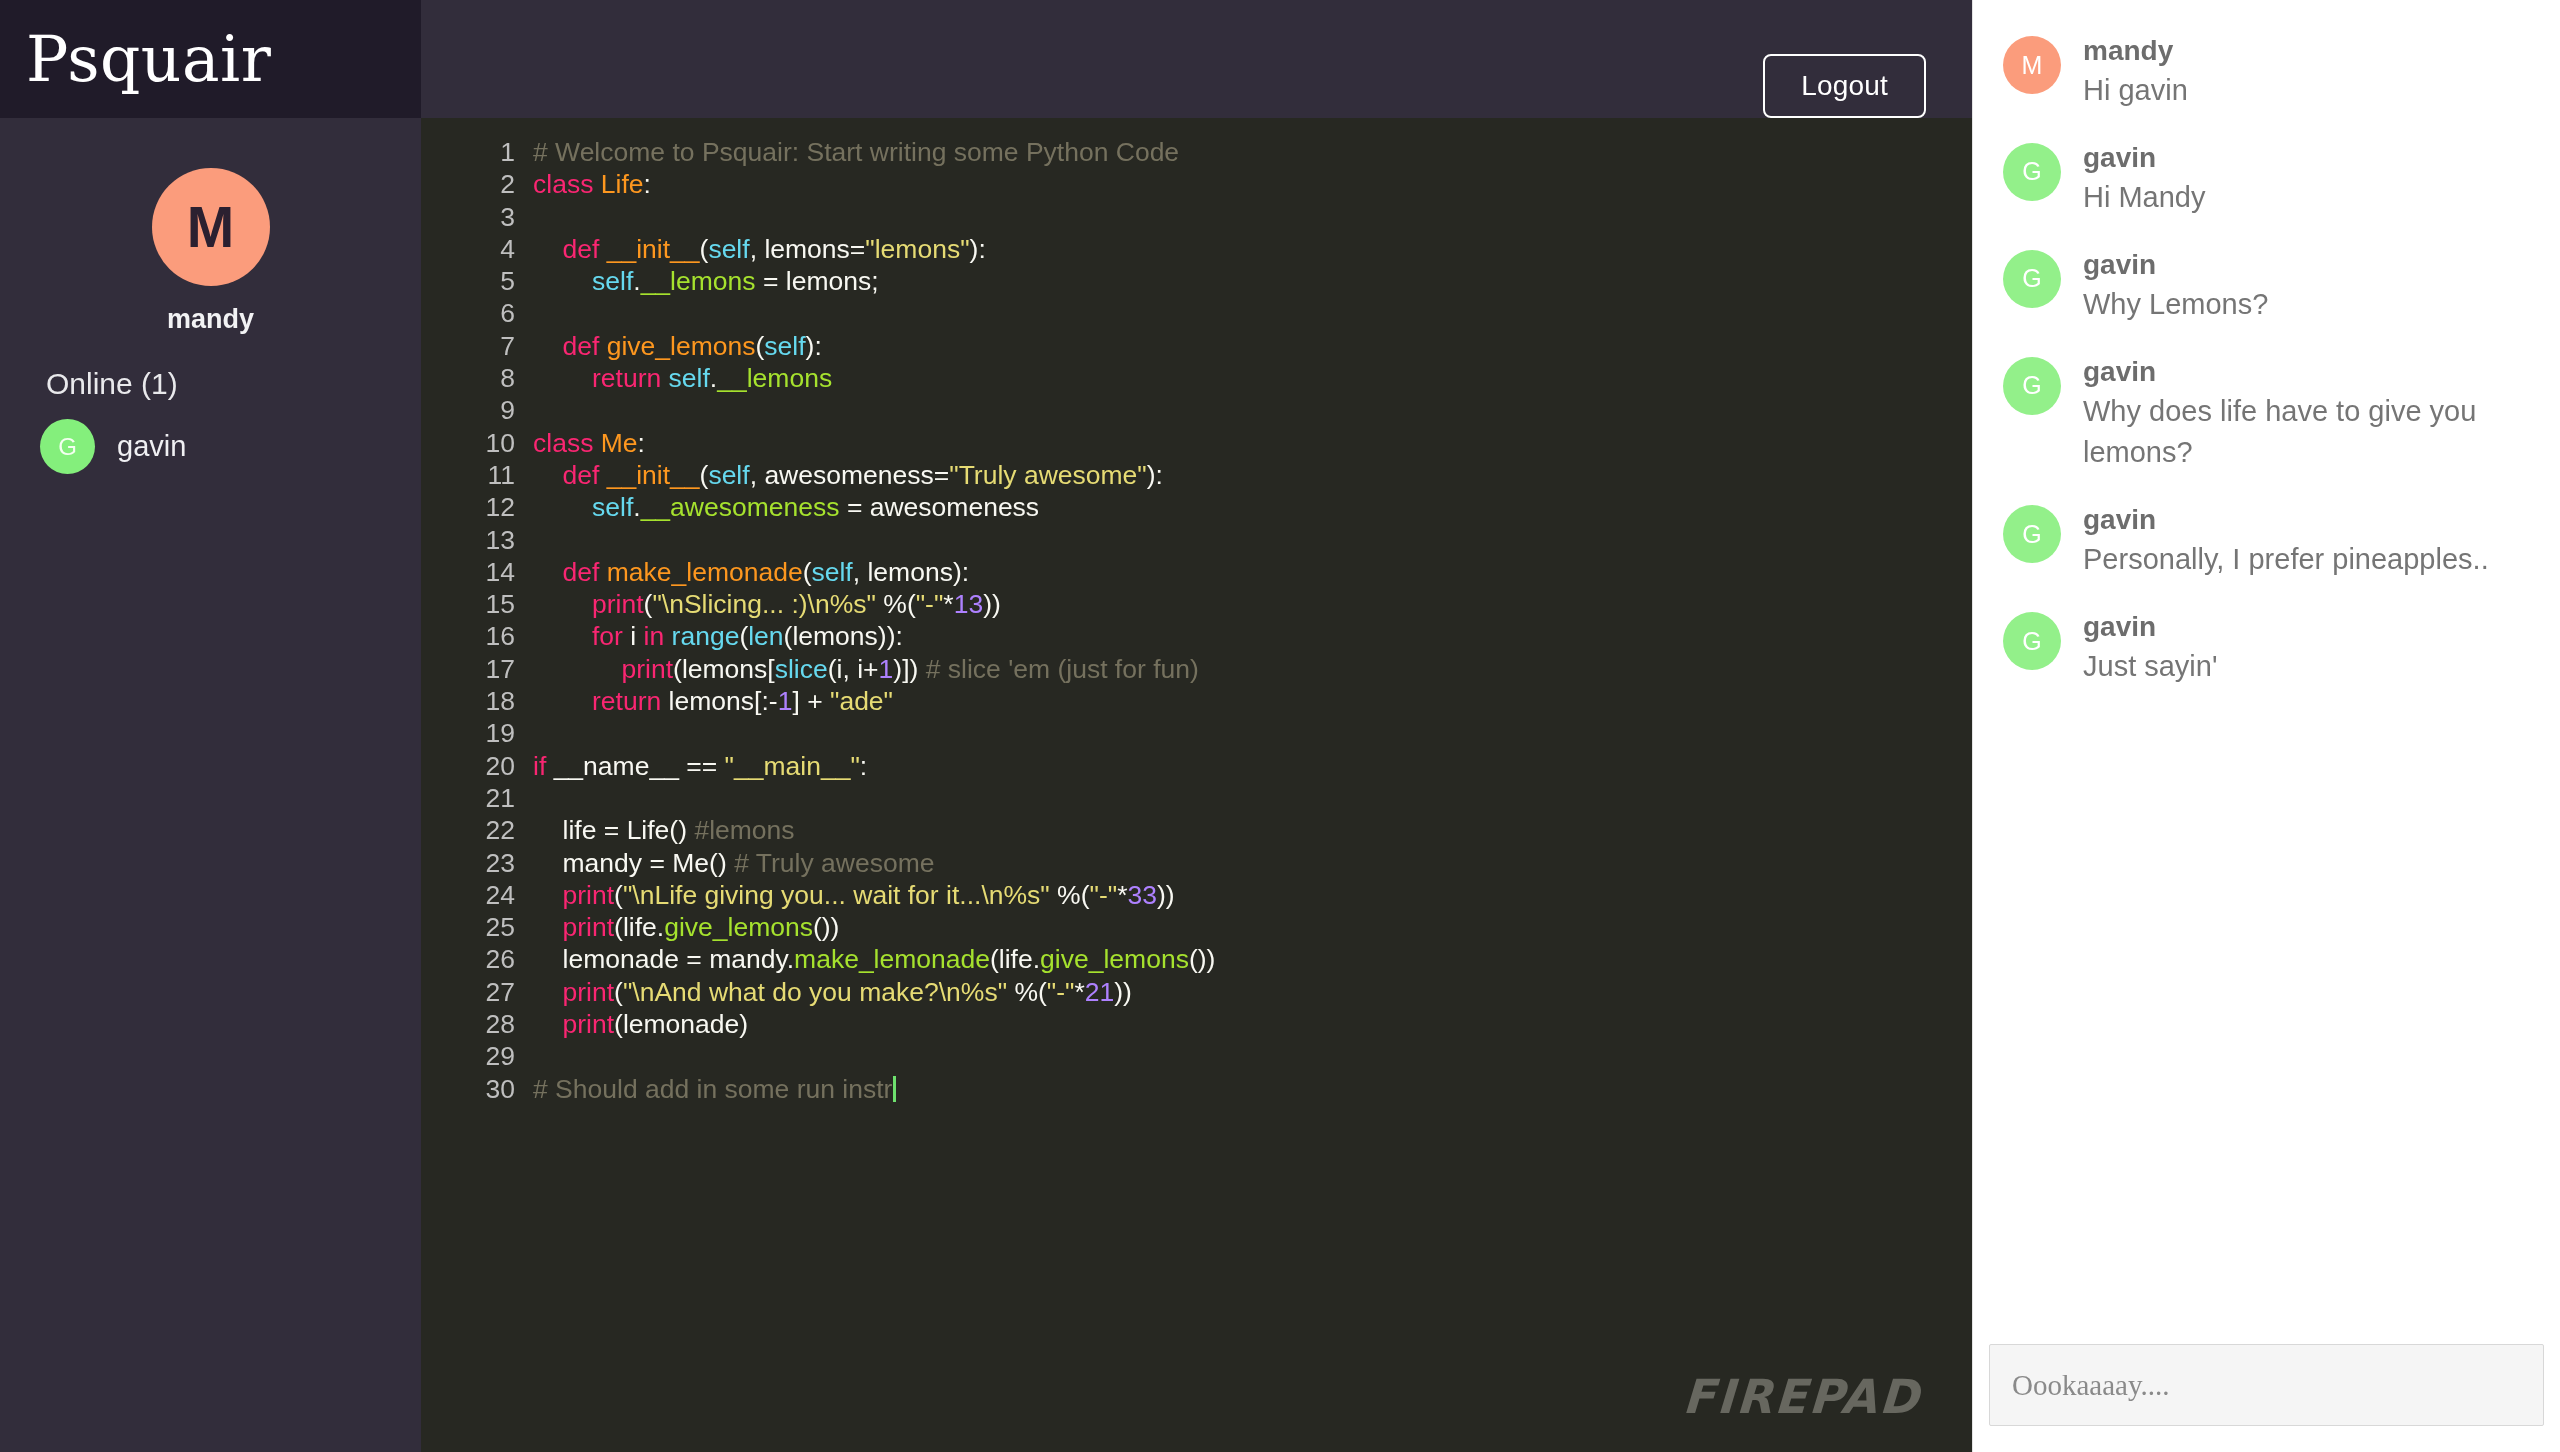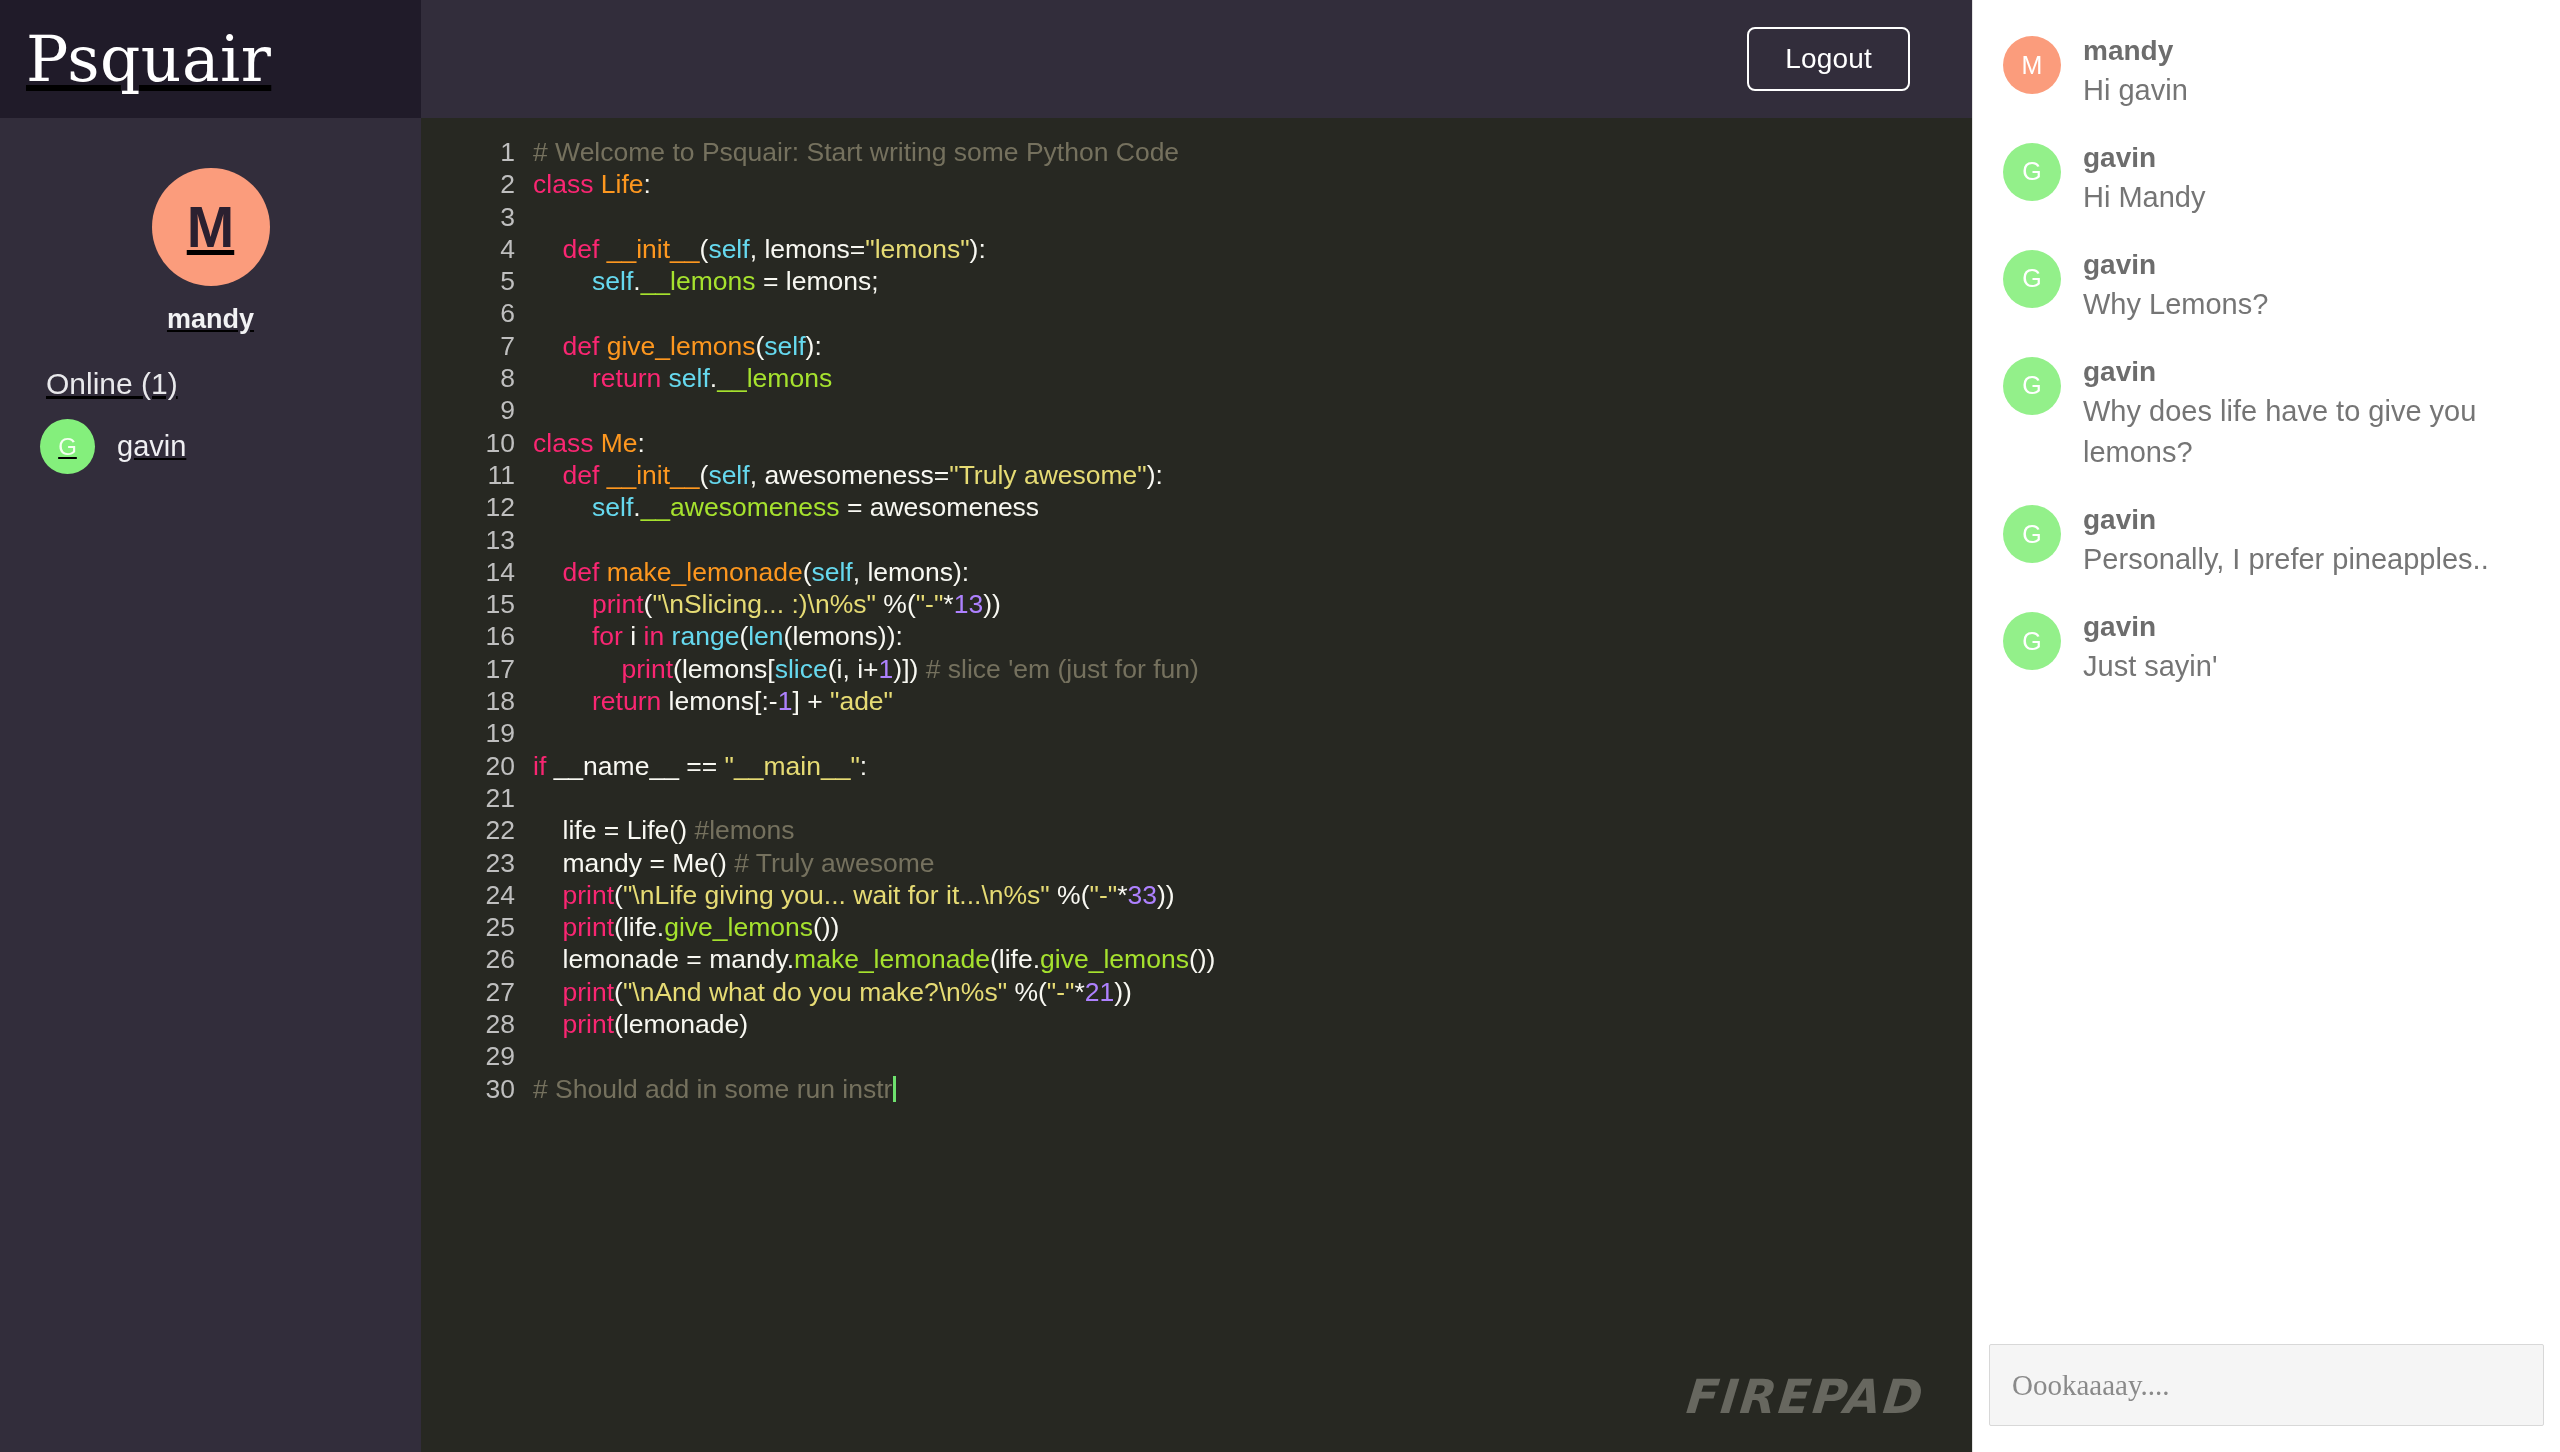--- a/index.html
+++ b/index.html
@@ -5,21 +5,21 @@
   * { box-sizing: border-box; margin: 0; padding: 0; }
   html, body {
     width: 2560px; height: 1452px;
     font-family: "Liberation Sans", sans-serif;
     overflow: hidden;
     background: #2b2733;
   }
   .app { display: flex; width: 2560px; height: 1452px; }
 
   
-  .sidebar { width: 421px; height: 1452px; background: #322d3b; display: flex; flex-direction: column; flex: 0 0 421px; text-decoration: underline; }
+  .sidebar { width: 421px; height: 1452px; background: #322d3b; display: flex; flex-direction: column; flex: 0 0 421px; }
   .brand-bar {
     height: 118px; background: #201b29;
     display: flex; align-items: center; padding-left: 26px;
   }
   .brand-title {
     font-family: "DejaVu Serif", "Liberation Serif", serif;
     color: #ffffff; font-size: 63px; letter-spacing: 0.5px; font-weight: 400;
     line-height: 1;
   }
   .profile { padding-top: 50px; display: flex; flex-direction: column; align-items: center; }
@@ -42,22 +42,22 @@
     background: #84ef7c;
     display: flex; align-items: center; justify-content: center;
     color: #f3fff0; font-size: 24px; font-weight: 400;
   }
   .user-name { color: #f0f0f3; font-size: 29px; }
 
   
   .center { flex: 1 1 auto; display: flex; flex-direction: column; min-width: 0; }
   .topbar {
     height: 118px; background: #322d3b;
-    display: flex; align-items: center; justify-content: flex-end;
-    padding-right: 62px; flex: 0 0 118px;
+    display: flex; align-items: flex-end; justify-content: flex-end;
+    padding-right: 46px; flex: 0 0 118px;
   }
   .logout-btn {
     border: 2px solid #ffffff; border-radius: 8px; background: transparent;
     color: #ffffff; font-size: 28px; padding: 14px 36px;
     font-family: "Liberation Sans", sans-serif; cursor: pointer; letter-spacing: .2px;
   }
   .editor {
     flex: 1 1 auto; background: #272822; position: relative; overflow: hidden;
     padding-top: 18px;
   }

